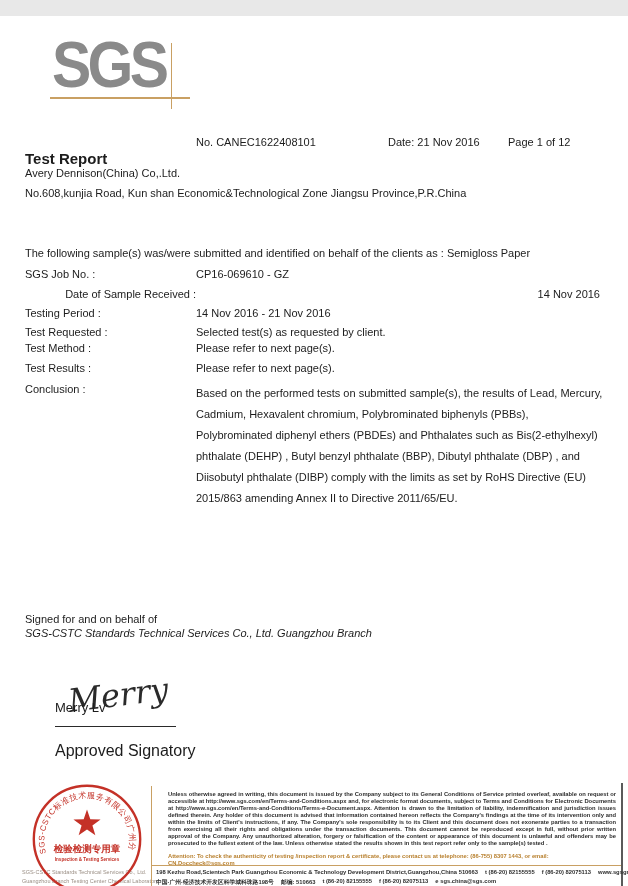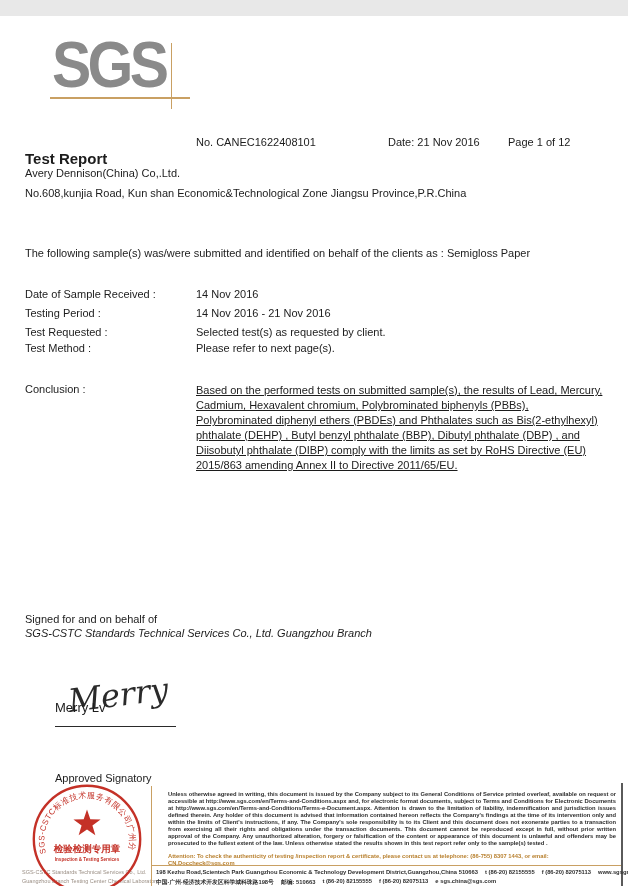--- a/index.html
+++ b/index.html
@@ -22,33 +22,33 @@
   .report-date { position:absolute; left:388px; top:120px; font-size:11px; }
   .report-page { position:absolute; left:508px; top:120px; font-size:11px; }
   
   .client-name    { position:absolute; left:25px; top:151px; font-size:11px; }
   .client-address { position:absolute; left:25px; top:171px; font-size:11px; }
   
   .intro { position:absolute; left:25px; top:231px; width:560px; font-size:11px; }
   .frow  { position:absolute; left:25px; font-size:11px; }
   .frow .lbl { display:inline-block; width:171px; vertical-align:top; }
   .frow .val { display:inline-block; width:404px; vertical-align:top; }
-  .r0 { top:252px; } .r1 { top:272px; } .r2 { top:291px; }
+  .r0 { top:252px; } .r1 { top:272px;text-align:right; } .r2 { top:291px; }
   .r3 { top:310px; } .r4 { top:326px; } .r5 { top:346px; }
   .rc { top:367px; }
-  .rc .val { line-height:15px; width:412px;text-decoration:underline; }
+  .rc .val { line-height:21px; width:412px; }
   
   .signed-for   { position:absolute; left:25px; top:597px; font-size:11px; }
   .signed-co    { position:absolute; left:25px; top:611px; font-size:11px;font-style:italic; }
   .sig-script   { position:absolute; left:68px; top:660px; font-size:32px;
                   font-family:"DejaVu Serif", serif; font-style:italic;
                   transform:rotate(-7deg); color:#2a2a2a; }
   .sig-line     { position:absolute; left:55px; top:710px; width:121px; height:0; border-top:1.5px solid #2a2a2a; }
   .sig-name     { position:absolute; left:55px; top:684px; font-size:13px; }
-  .sig-role     { position:absolute; left:55px; top:756px; font-size:11px; }
+  .sig-role     { position:absolute; left:55px; top:726px; font-size:16px; }
   
   .lab-line1 { position:absolute; left:22px; top:853px; width:138px; font-size:5.5px; color:#9b8f85; }
   .lab-line2 { position:absolute; left:22px; top:862px; width:138px; font-size:5.5px; color:#9b8f85; }
   .stamp { position:absolute; left:30px; top:766px; width:114px; height:114px; z-index:5; }
   .disclaimer {
     position:absolute; left:168px; top:775px; width:448px;
     font-size:5.8px; line-height:7px; text-align:justify; color:#2e2e2e; font-weight:bold;
   }
   .attention {
     position:absolute; left:168px; top:837px; width:448px;
@@ -76,31 +76,37 @@
   <div class="report-title">Test Report</div>
   <div class="report-no">No. CANEC1622408101</div>
   <div class="report-date">Date: 21 Nov 2016</div>
   <div class="report-page">Page 1 of 12</div>
 
   <div class="client-name">Avery Dennison(China) Co,.Ltd.</div>
   <div class="client-address">No.608,kunjia Road, Kun shan Economic&amp;Technological Zone Jiangsu Province,P.R.China</div>
 
   <div class="intro">The following sample(s) was/were submitted and identified on behalf of the clients as : Semigloss Paper</div>
 
+  <div class="frow r0">
+    <span class="lbl">SGS Job No. :</span><span class="val">CP16-069610 - GZ</span>
+  </div>
   <div class="frow r1">
     <span class="lbl">Date of Sample Received :</span><span class="val">14 Nov 2016</span>
   </div>
   <div class="frow r2">
     <span class="lbl">Testing Period :</span><span class="val">14 Nov 2016 - 21 Nov 2016</span>
   </div>
   <div class="frow r3">
     <span class="lbl">Test Requested :</span><span class="val">Selected test(s) as requested by client.</span>
   </div>
   <div class="frow r4">
     <span class="lbl">Test Method :</span><span class="val">Please refer to next page(s).</span>
+  </div>
+  <div class="frow r5">
+    <span class="lbl">Test Results :</span><span class="val">Please refer to next page(s).</span>
   </div>
   <div class="frow rc">
     <span class="lbl">Conclusion :</span><span class="val">Based on the performed tests on submitted sample(s), the results of Lead, Mercury, Cadmium, Hexavalent chromium, Polybrominated biphenyls (PBBs), Polybrominated diphenyl ethers (PBDEs) and Phthalates such as Bis(2-ethylhexyl) phthalate (DEHP) , Butyl benzyl phthalate (BBP), Dibutyl phthalate (DBP) , and Diisobutyl phthalate (DIBP) comply with the limits as set by RoHS Directive (EU) 2015/863 amending Annex II to Directive 2011/65/EU.</span>
   </div>
 
   <div class="signed-for">Signed for and on behalf of</div>
   <div class="signed-co">SGS-CSTC Standards Technical Services Co., Ltd. Guangzhou Branch</div>
   <div class="sig-script">Merry</div>
   <div class="sig-line"></div>
   <div class="sig-name">Merry Lv</div>

